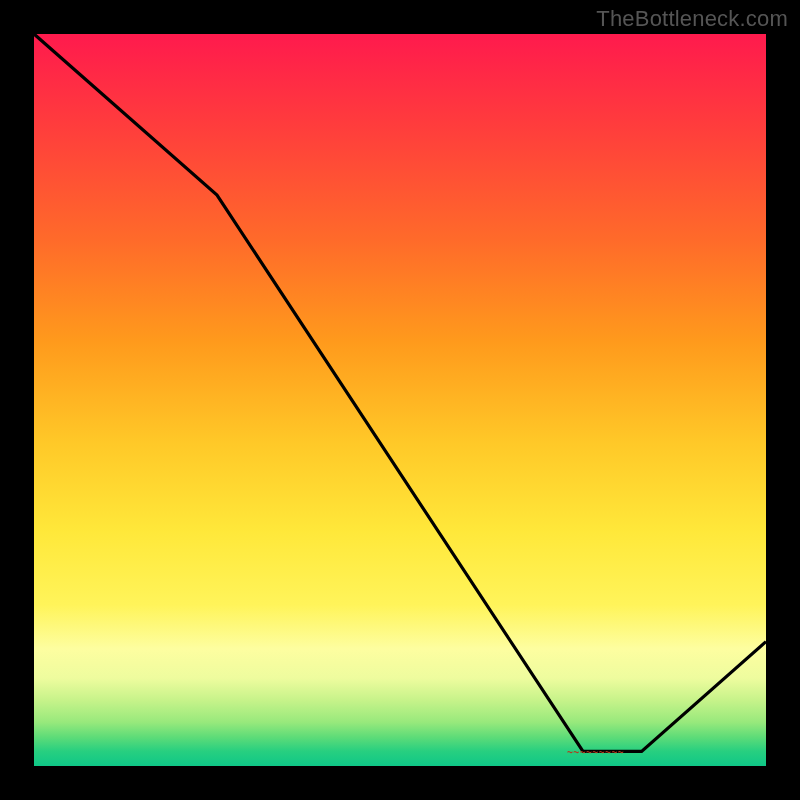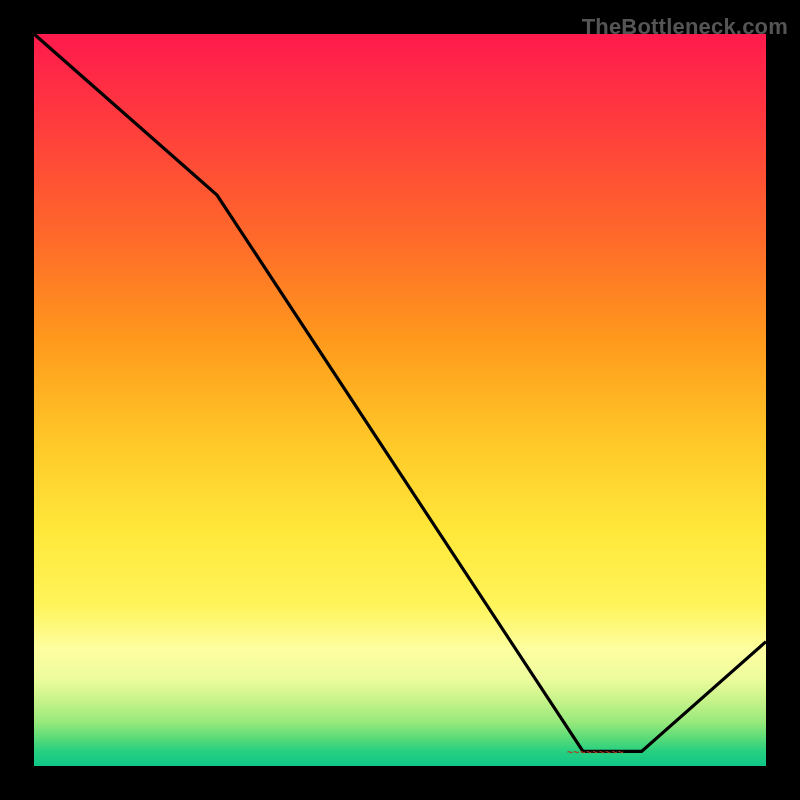--- a/index.html
+++ b/index.html
@@ -11,25 +11,25 @@
     font-family: Arial, Helvetica, sans-serif;
     overflow: hidden;
   }
   .stage {
     position: relative;
     width: 800px;
     height: 800px;
   }
   .watermark {
     position: absolute;
-    top: 14px;
+    top: 6px;
     right: 12px;
     color: #555;
     font-size: 22px;
-    font-weight: bold;
+    font-weight: normal;
     letter-spacing: 0.2px;
     user-select: none;
   }
   .plot-frame {
     position: absolute;
     left: 34px;
     top: 34px;
     width: 732px;   
     height: 732px;
     background: #000;

